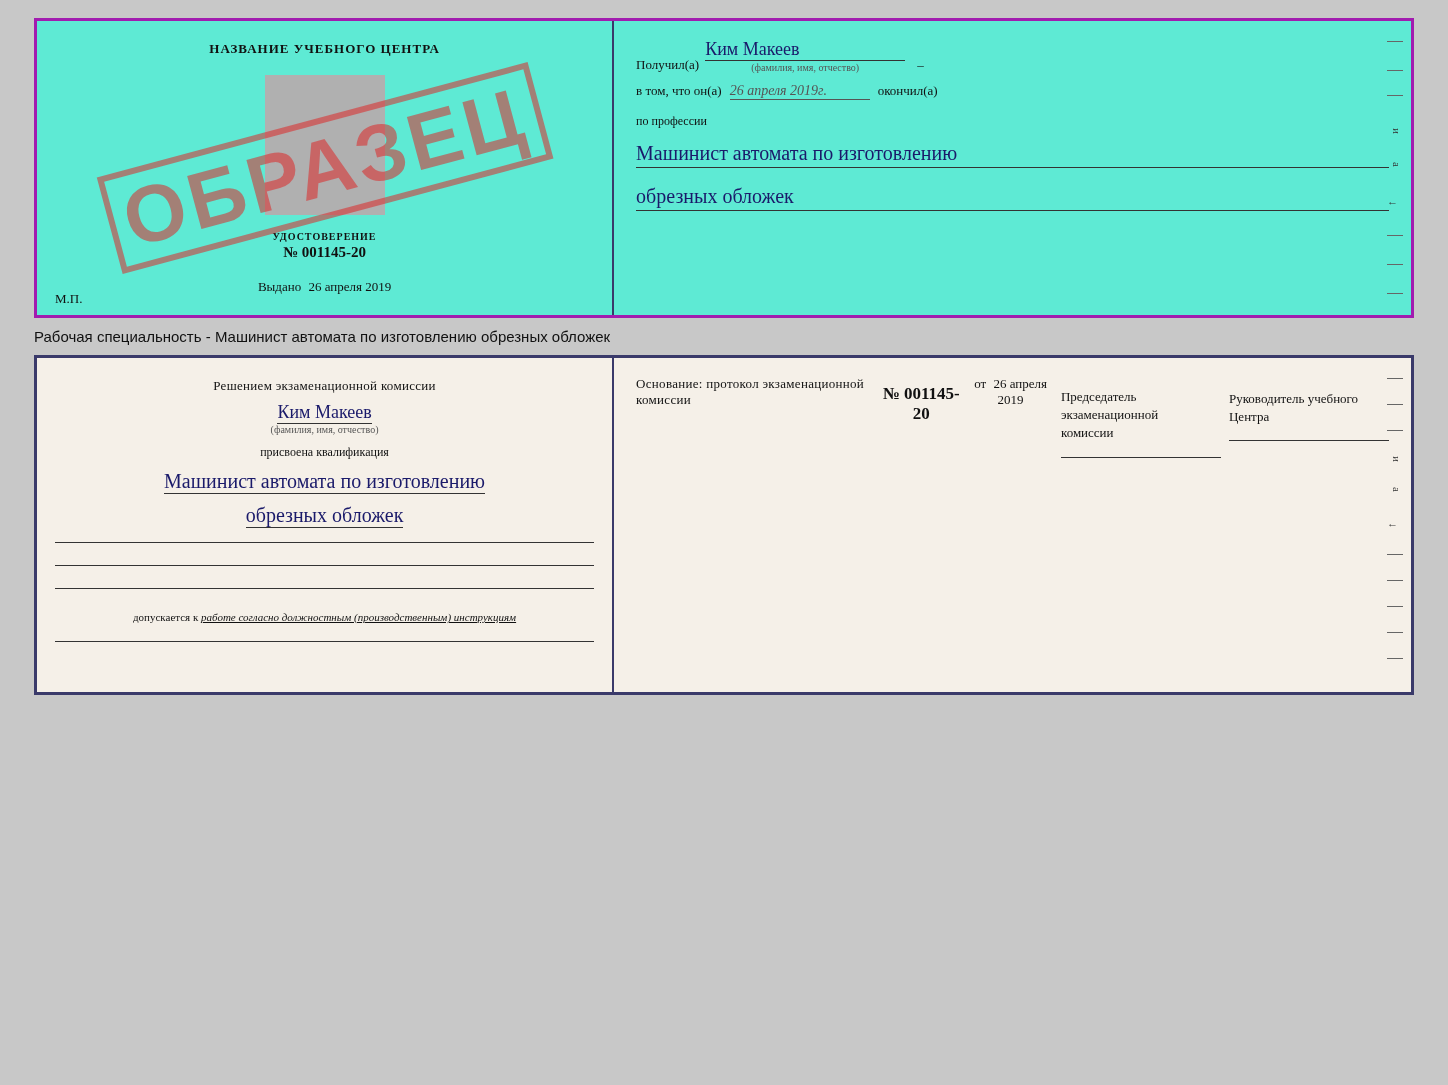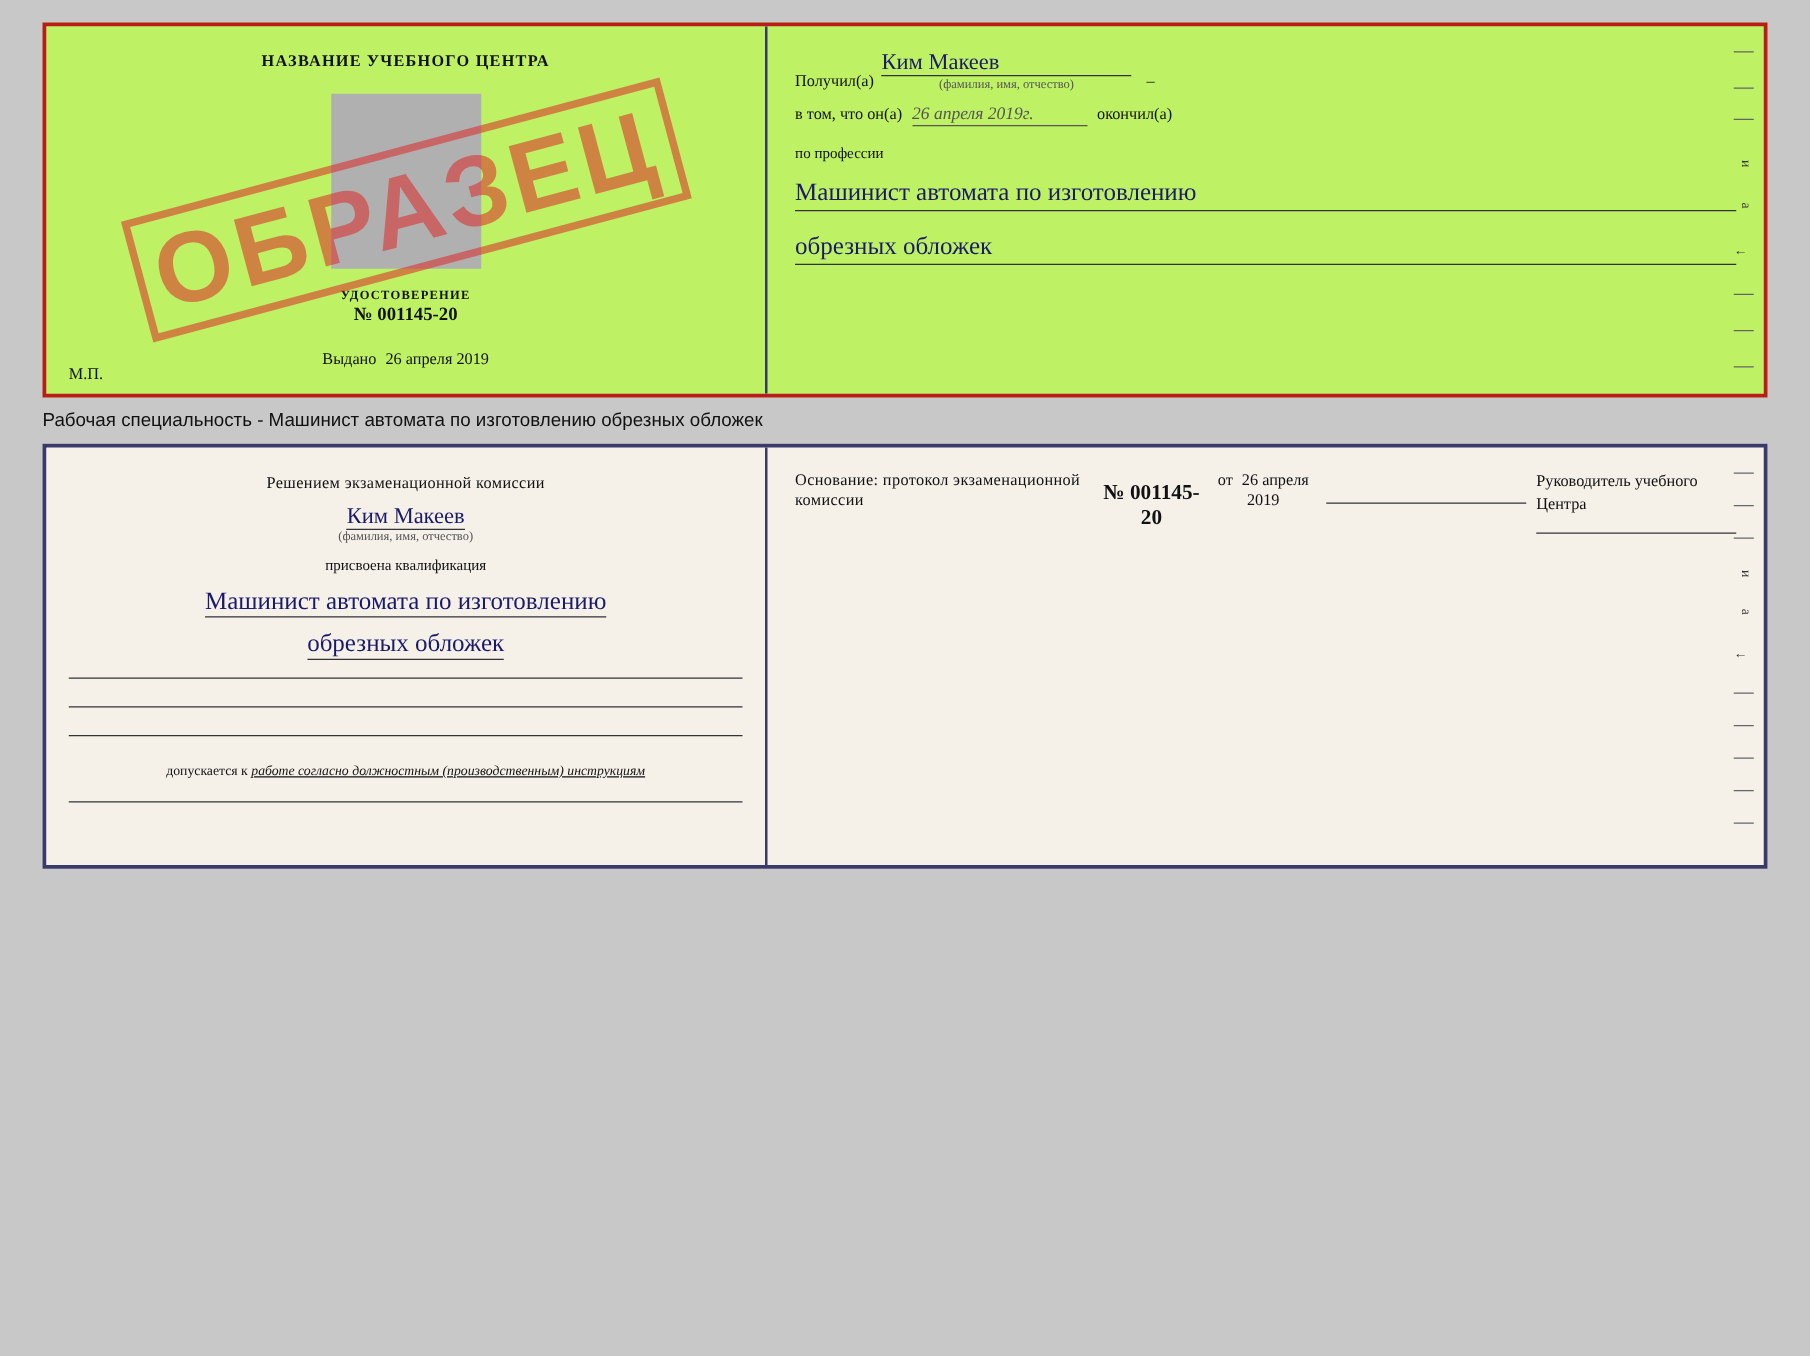--- a/index.html
+++ b/index.html
@@ -18,22 +18,22 @@
     .document-wrapper {
       display: flex;
       flex-direction: column;
       gap: 8px;
       width: 100%;
       max-width: 1380px;
     }
 
     
     .card {
-      background: #bef264;
-      border: 3px solid #b91c1c;
+      background: #5eead4;
+      border: 3px solid #a21caf;
       display: flex;
       width: 100%;
       position: relative;
       overflow: hidden;
     }
 
     .card-left {
       width: 42%;
       border-right: 2px solid #3a3a6a;
       padding: 20px 18px;
@@ -350,20 +350,21 @@
     }
 
     .sig-line {
       border-bottom: 1px solid #333;
       width: 160px;
       height: 1px;
       margin: 14px 0 2px 0;
     }
 
     .rukovoditel-block {
+      margin-top: 14px;
     }
 
     
     .right-dashes-bottom {
       position: absolute;
       right: 8px;
       top: 20px;
       display: flex;
       flex-direction: column;
       gap: 25px;
@@ -466,20 +467,24 @@
       <div class="osnovanie-text">Основание: протокол экзаменационной комиссии</div>
 
       <div class="protocol-number">№  001145-20</div>
 
       <div class="protocol-date">
         <span>от</span>
         <span style="margin-left:4px;">26 апреля 2019</span>
       </div>
 
       <div class="predsedatel-block">
+        <div class="predsedatel-label">
+          <span style="white-space:pre-line;">Председатель экзаменационной
+комиссии</span>
+        </div>
         <div class="sig-line"></div>
       </div>
 
       <div class="rukovoditel-block">
         <div class="predsedatel-label">
           <span style="white-space:pre-line;">Руководитель учебного
 Центра</span>
         </div>
         <div class="sig-line"></div>
       </div>

